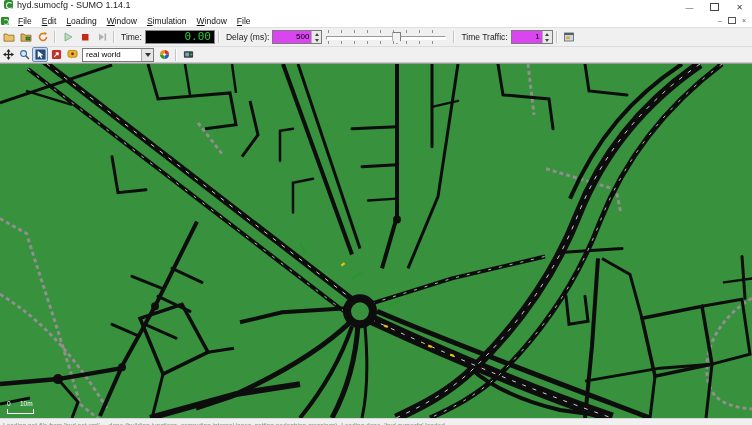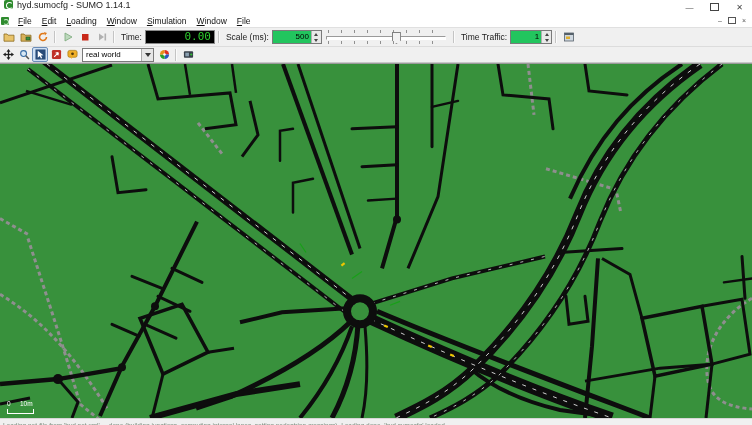--- a/index.html
+++ b/index.html
@@ -26,21 +26,21 @@
   .mdi-box{width:6px;height:5px;border:1px solid #555;}
   .toolbar{display:flex;align-items:center;background:#f0f0f0;}
   .toolbar1{height:18px;border-bottom:1px solid #dcdcdc;font-size:8.5px;}
   .toolbar2{height:15px;border-bottom:1px solid #c8c8c8;}
   .tbtn{width:15px;height:15px;display:flex;align-items:center;justify-content:center;border:1px solid transparent;border-radius:2px;flex:0 0 auto;}
   .tbtn.small{width:14px;height:13px;}
   .tbtn.pressed{background:#cfe0f4;border-color:#6a8cb8;}
   .sep{width:1px;height:12px;background:#c4c4c4;border-right:1px solid #fbfbfb;margin:0 3px;flex:0 0 auto;}
   .tlabel{padding:0 3px;color:#1a1a1a;white-space:nowrap;}
   .lcd{width:62px;height:12px;background:#000;border:1px solid #8a8a8a;color:#2ecc2e;font-family:"DejaVu Sans Mono",monospace;font-size:11px;line-height:12px;text-align:right;padding:0 3px;}
-  .spinbox{display:flex;height:12px;border:1px solid #7a7a7a;background:#22c55e;flex:0 0 auto;}
+  .spinbox{display:flex;height:12px;border:1px solid #7a7a7a;background:#d946ef;flex:0 0 auto;}
   .spin-val{font-size:8px;line-height:12px;text-align:right;padding:0 2px;}
   .spin-arrows{width:9px;display:flex;flex-direction:column;border-left:1px solid #b0b0b0;}
   .spin-up,.spin-dn{flex:1;background:#e8e8e8;display:flex;align-items:center;justify-content:center;}
   .spin-up::after{content:"";border-left:2.5px solid transparent;border-right:2.5px solid transparent;border-bottom:3px solid #444;}
   .spin-dn::after{content:"";border-left:2.5px solid transparent;border-right:2.5px solid transparent;border-top:3px solid #444;}
   .slider{position:relative;width:120px;height:14px;margin:0 4px;flex:0 0 auto;}
   .ticks{position:absolute;left:2px;right:2px;height:3px;background:repeating-linear-gradient(90deg,#909090 0,#909090 1px,transparent 1px,transparent 13px);}
   .ticks.top{top:0;}
   .ticks.bottom{bottom:0;}
   .track{position:absolute;left:0;right:0;top:6px;height:2px;background:#fff;border:1px solid #9a9a9a;border-bottom-color:#fff;border-right-color:#fff;}
@@ -120,21 +120,21 @@
   <div class="tbtn">
     <svg class="icon" width="12" height="12" viewBox="0 0 12 12">
         <polygon points="3,2.5 8,6 3,9.5" fill="#b0b0b0"></polygon>
         <rect x="8.5" y="2.5" width="1.6" height="7" fill="#b0b0b0"></rect>
       </svg>
   </div>
   <div class="sep"></div>
   <span class="tlabel">Time:</span>
   <div class="lcd">0.00</div>
   <div class="sep"></div>
-  <span class="tlabel">Scale (ms):</span>
+  <span class="tlabel">Delay (ms):</span>
   <div class="spinbox">
     <div class="spin-val" style="width:34px">500</div>
     <div class="spin-arrows">
       <div class="spin-up"></div>
       <div class="spin-dn"></div>
     </div>
   </div>
   <div class="slider">
     <div class="ticks top"></div>
     <div class="track"></div>

